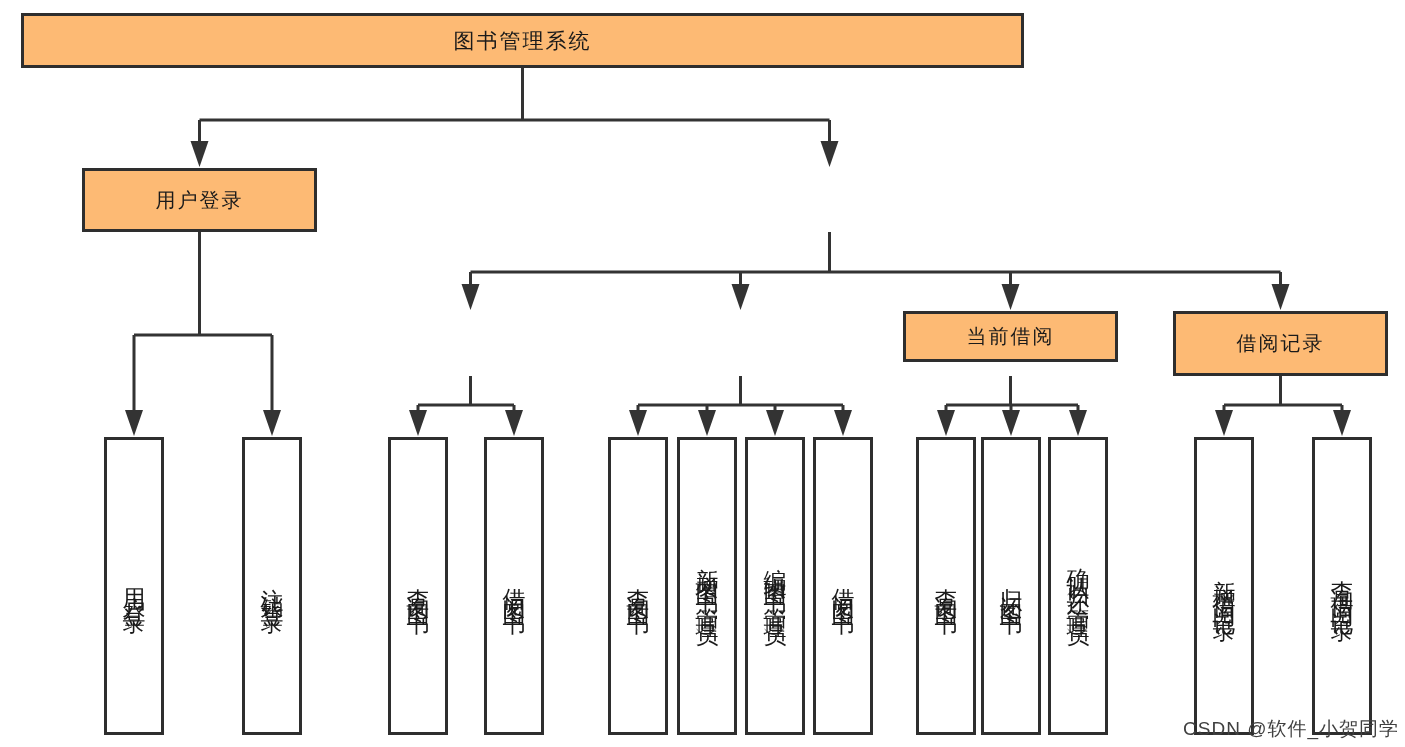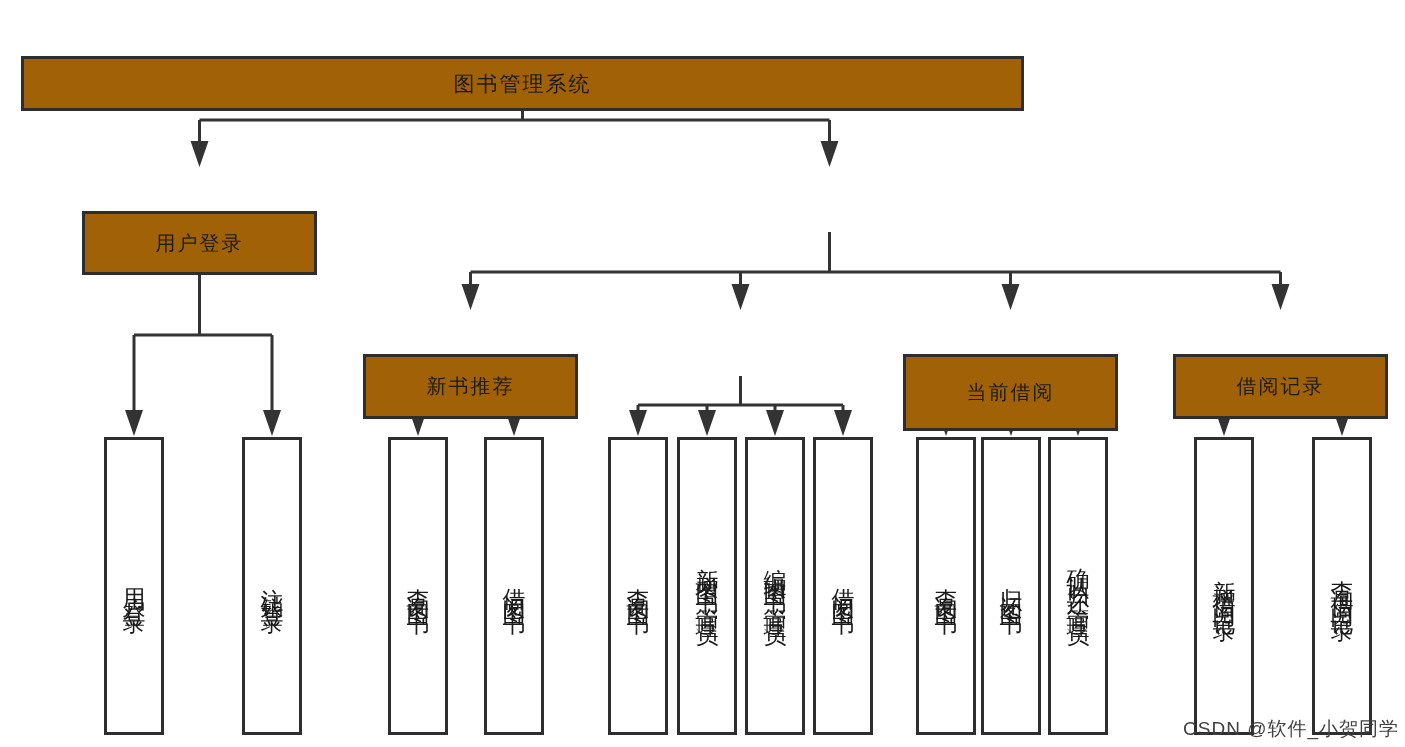--- a/index.html
+++ b/index.html
@@ -14,29 +14,28 @@
   }
   .connector-svg {
     position: absolute;
     left: 0; top: 0;
     width: 1405px; height: 747px;
     pointer-events: none;
   }
   .hbox {
     position: absolute;
     box-sizing: border-box;
-    background: #a16207;
+    background: #fdba74;
     border: 3px solid #2e2e2e;
     display: flex;
     align-items: center;
     justify-content: center;
     font-size: 20px;
     letter-spacing: 2px;
     white-space: nowrap;
-    margin-top: 43px;
   }
   .root-box { left: 21px; top: 13px; width: 1003px; height: 55px; font-size: 21px; }
   .vbox {
     position: absolute;
     top: 437px;
     width: 60px;
     height: 298px;
     box-sizing: border-box;
     background: #ffffff;
     border: 3px solid #2e2e2e;
@@ -104,22 +103,21 @@
       <polygon points="1069,410 1087,410 1078,436"></polygon>
       <polygon points="1215,410 1233,410 1224,436"></polygon>
       <polygon points="1333,410 1351,410 1342,436"></polygon>
     </g>
   </svg>
 
   <div class="hbox root-box">图书管理系统</div>
 
   <div class="hbox" style="left:82px; top:168px; width:235px; height:64px;">用户登录</div>
 
-  <div class="hbox" style="left:363px; top:311px; width:215px; height:65px;">新书推荐</div>
-  <div class="hbox" style="left:903px; top:311px; width:215px; height:77px;">当前借阅</div>
+  <div class="hbox" style="left:903px; top:311px; width:215px; height:51px;">当前借阅</div>
   <div class="hbox" style="left:1173px; top:311px; width:215px; height:65px;">借阅记录</div>
 
   <div class="vbox" style="left:104px;">
     <span>用户登录</span>
   </div>
   <div class="vbox" style="left:242px;">
     <span>注销登录</span>
   </div>
   <div class="vbox" style="left:388px;">
     <span>查询图书</span>

